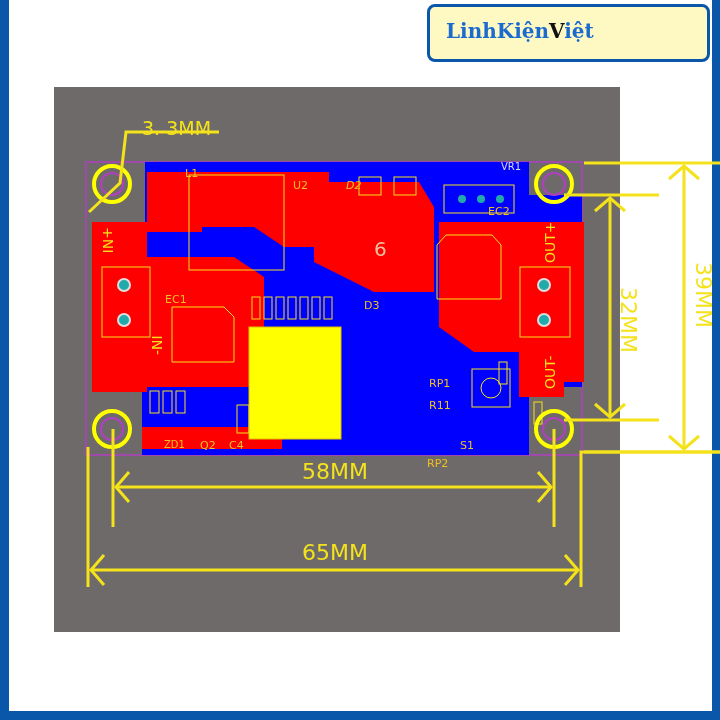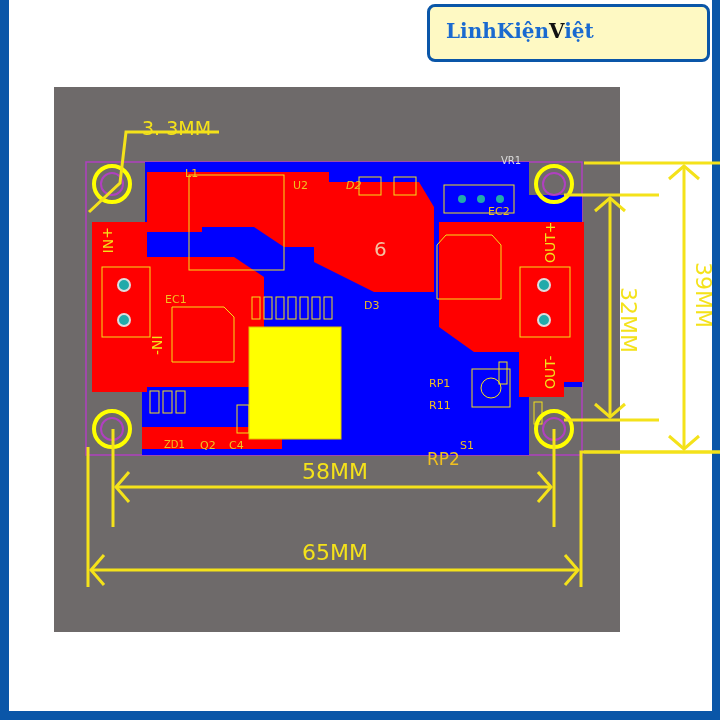--- a/index.html
+++ b/index.html
@@ -126,26 +126,26 @@
   <div class="lbl" style="top:175px;font-size:22px;transform:rotate(90deg);transform-origin:left top;left:662px;">39MM</div>
 
   <div class="lbl" style="left:62px;top:140px;font-size:14px;transform:rotate(90deg);transform-origin:left top;">+NI</div>
   <div class="lbl" style="left:95px;top:268px;font-size:14px;transform:rotate(-90deg);transform-origin:left top;">-NI</div>
   <div class="lbl" style="left:488px;top:176px;font-size:14px;transform:rotate(-90deg);transform-origin:left top;">OUT+</div>
   <div class="lbl" style="left:488px;top:302px;font-size:14px;transform:rotate(-90deg);transform-origin:left top;">OUT-</div>
 
   <div class="lbl" style="left:131px;top:80px;font-size:11px;color:#f0c020;text-align:center;">L1</div>
   <div class="lbl" style="left:239px;top:92px;font-size:11px;color:#f0c020;">U2</div>
   <div class="lbl" style="left:292px;top:92px;font-size:11px;color:#f0c020;font-style:italic;">D2</div>
-  <div class="lbl" style="left:447px;top:68px;font-size:10px;color:#ddd;">VR1</div>
+  <div class="lbl" style="left:447px;top:74px;font-size:10px;color:#ddd;">VR1</div>
   <div class="lbl" style="left:434px;top:118px;font-size:11px;color:#f0c020;">EC2</div>
   <div class="lbl" style="left:320px;top:150px;font-size:20px;color:#f4c0a0;">6</div>
   <div class="lbl" style="left:111px;top:206px;font-size:11px;color:#f0c020;">EC1</div>
   <div class="lbl" style="left:310px;top:212px;font-size:11px;color:#f0c020;">D3</div>
   <div class="lbl" style="left:375px;top:290px;font-size:11px;color:#f0c020;">RP1</div>
   <div class="lbl" style="left:375px;top:312px;font-size:11px;color:#f0c020;">R11</div>
-  <div class="lbl" style="left:373px;top:362px;font-size:17px;color:#f0c020;">RP2</div>
+  <div class="lbl" style="left:373px;top:370px;font-size:11px;color:#f0c020;">RP2</div>
   <div class="lbl" style="left:406px;top:352px;font-size:11px;color:#f0c020;">S1</div>
   <div class="lbl" style="left:146px;top:352px;font-size:11px;color:#f0c020;">Q2</div>
   <div class="lbl" style="left:175px;top:352px;font-size:11px;color:#f0c020;">C4</div>
   <div class="lbl" style="left:110px;top:352px;font-size:10px;color:#f0c020;">ZD1</div>
 
 </div>
 
 </body></html>

